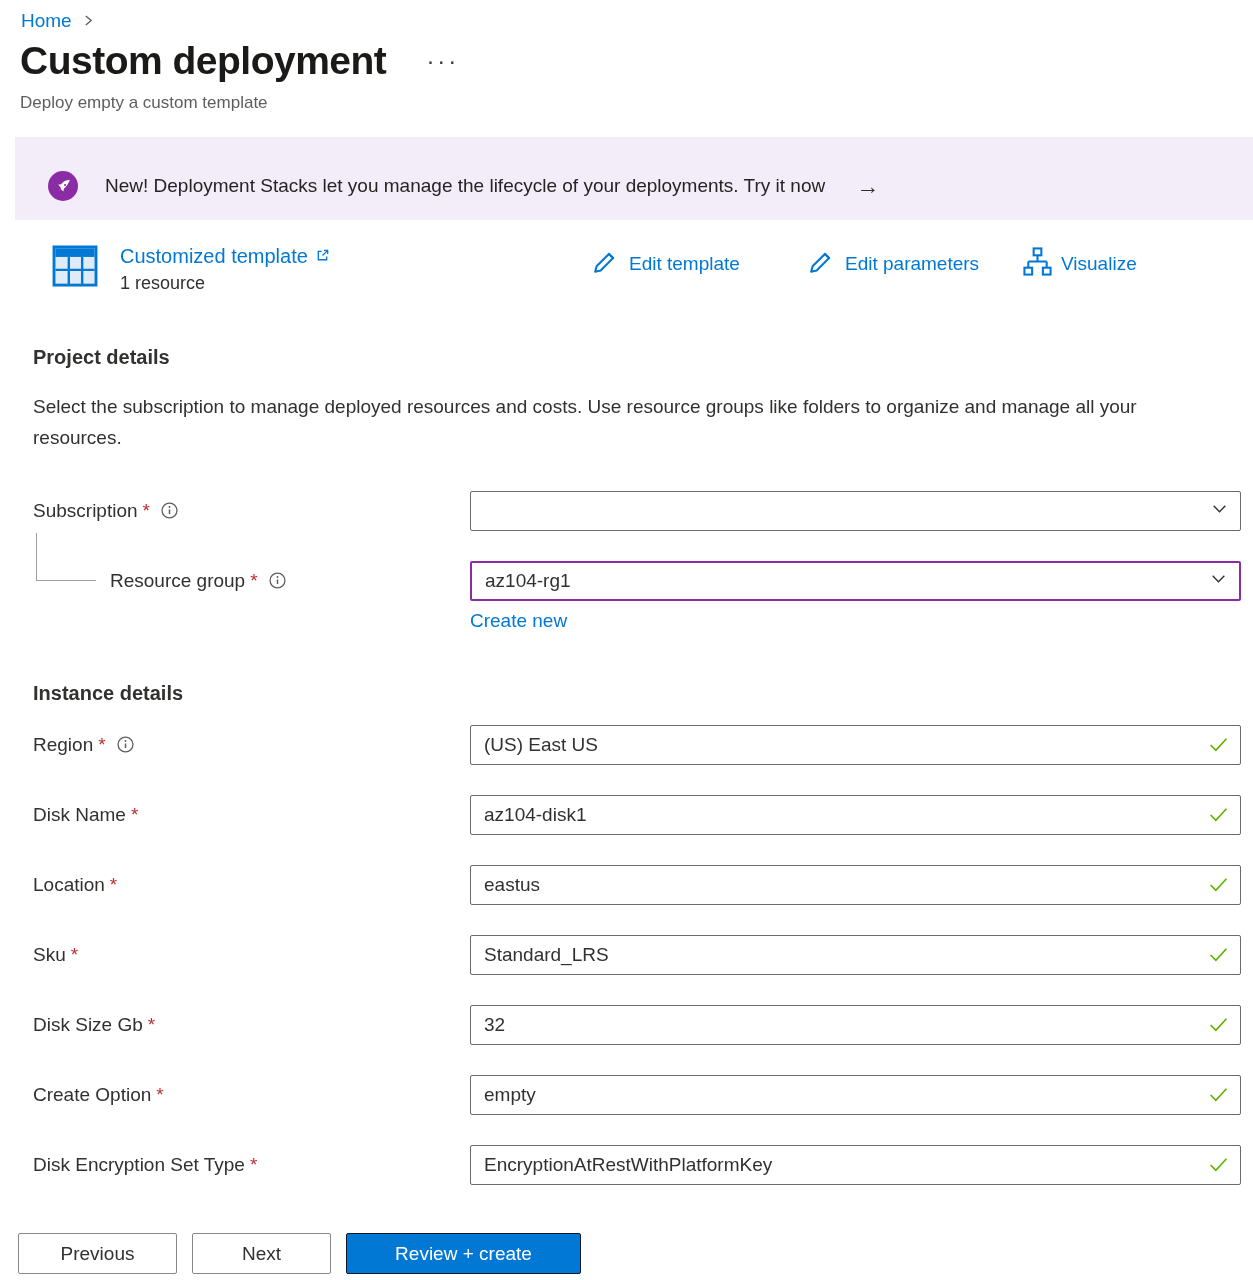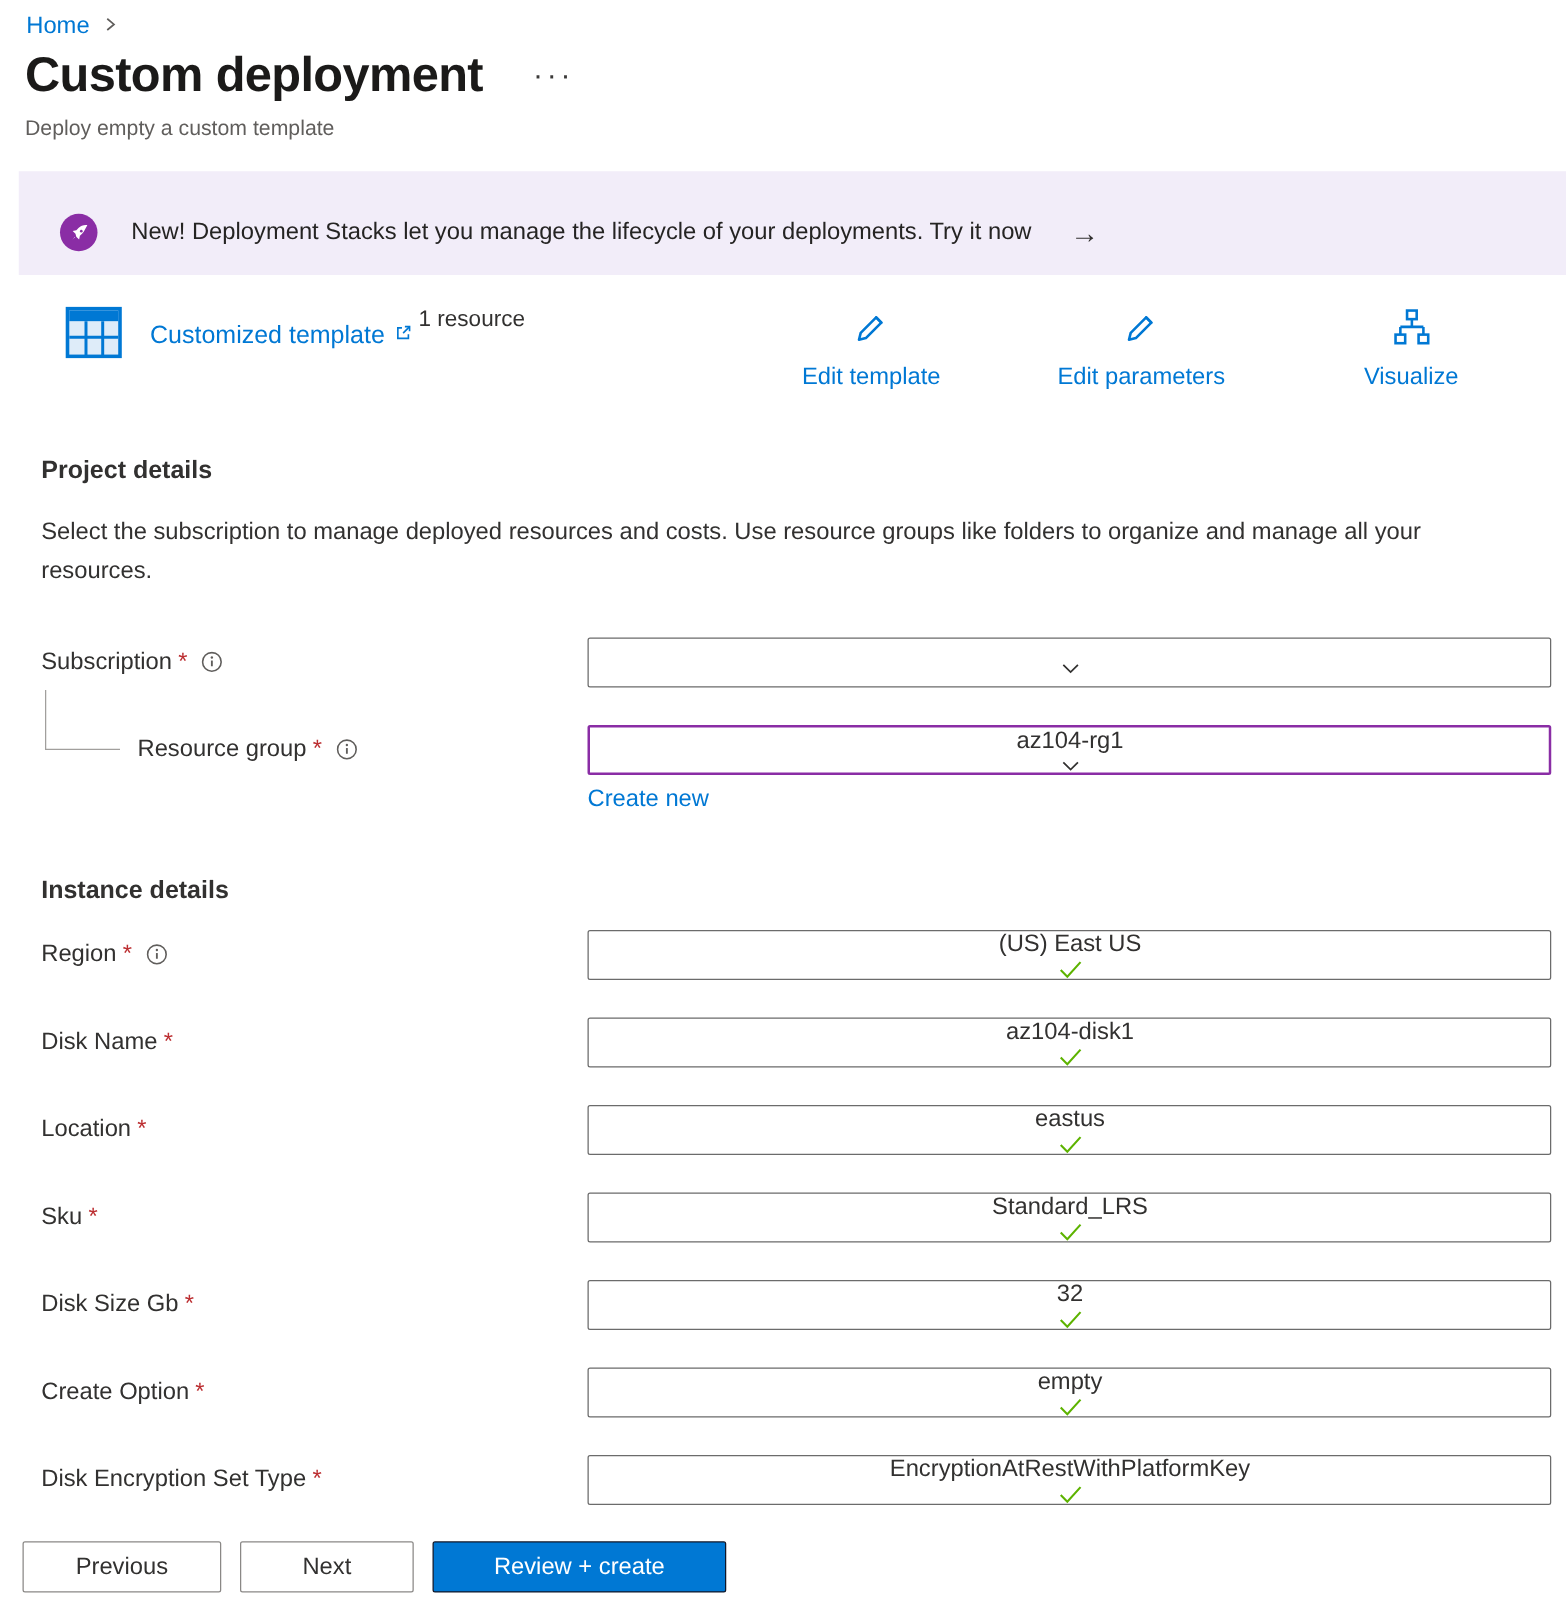--- a/index.html
+++ b/index.html
@@ -20,42 +20,42 @@
 
   
   .banner { margin: 24px 0 0 15px; height: 83px; background: #f2edf9; display: flex; align-items: center; padding: 16px 24px 0 33px; gap: 27px; cursor: pointer; }
   .rocket-badge { width: 30px; height: 30px; border-radius: 50%; background: #8a2da5; display: flex; align-items: center; justify-content: center; flex: none; }
   .banner-text { font-size: 19px; color: #252423; }
   .banner-arrow { font-size: 23px; color: #323130; margin-left: 4px; line-height: 1; }
 
   
   .template-row { display: flex; justify-content: space-between; align-items: flex-start; margin: 25px 16px 0 52px; }
   .template-left { display: flex; gap: 22px; }
-  .template-texts { display: flex; flex-direction: row; gap: 5px; }
+  .template-texts { display: flex; flex-direction: column; gap: 5px; }
   .template-link { display: flex; align-items: center; gap: 7px; color: #0078d4; font-size: 20px; text-decoration: none; cursor: pointer; }
   .template-meta { font-size: 18px; color: #323130; }
   .template-actions { display: flex; }
-  .action-btn { width: 216px; display: flex; flex-direction: column; align-items: center; gap: 7px; color: #0078d4; font-size: 19px; cursor: pointer; }
+  .action-btn { width: 216px; display: flex; flex-direction: row; align-items: center; gap: 7px; color: #0078d4; font-size: 19px; cursor: pointer; }
 
   
   .content { padding: 0 12px 0 33px; }
   .section-heading { font-size: 20px; font-weight: 700; color: #323130; margin: 0; }
   .project-heading { margin-top: 52px; }
   .description { margin-top: 22px; font-size: 19px; line-height: 1.65; max-width: 1150px; color: #323130; }
 
   .form-row { display: flex; align-items: center; }
   .label-cell { width: 437px; flex: none; display: flex; align-items: center; font-size: 19px; color: #323130; }
   .req { color: #bc2f32; margin-left: 5px; }
   .info-icon { margin-left: 11px; display: inline-flex; cursor: pointer; }
   .input-cell { flex: 1; }
 
   .select, .text-input {
     height: 40px; border: 1px solid #6b6b6b; border-radius: 2px; background: #fff;
     display: flex; align-items: center; justify-content: space-between;
-    padding: 0 12px 0 13px; font-size: 19px; cursor: pointer; color: #323130; flex-direction: column;
+    padding: 0 12px 0 13px; font-size: 19px; cursor: pointer; color: #323130;
   }
   .select.focus-purple { border: 2px solid #8a2da5; }
 
   .project-rows { position: relative; margin-top: 37px; }
   .row-gap { margin-top: 30px; }
   .connector { position: absolute; left: 3px; top: 42px; width: 60px; height: 48px;
                border-left: 1px solid #a19f9d; border-bottom: 1px solid #a19f9d; }
   .rg-label { padding-left: 77px; }
   .create-new-row { margin-top: 9px; }
   .link { color: #0078d4; font-size: 19px; text-decoration: none; cursor: pointer; }

